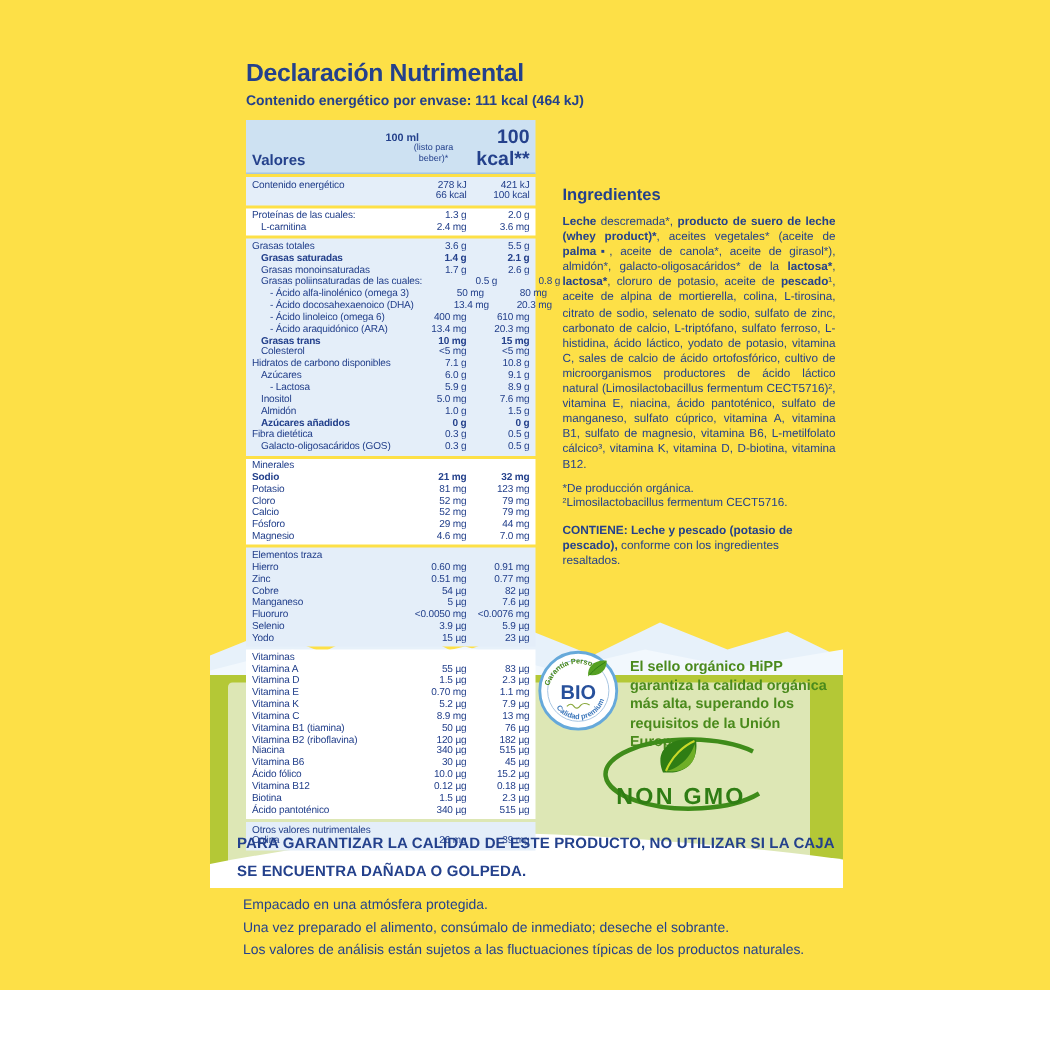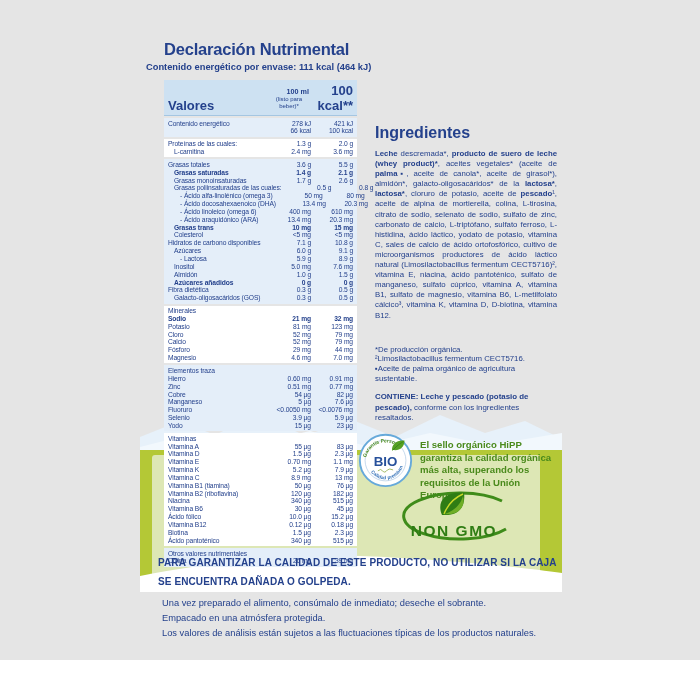--- a/index.html
+++ b/index.html
@@ -1,49 +1,49 @@
 <!DOCTYPE html>
 <html><head>
 <meta charset="utf-8">
 <style>
   html,body{margin:0;padding:0;background:#fff;}
-  .page{position:relative;width:700px;height:660px;background:#e5e5e5;overflow:hidden;
+  .page{position:relative;width:700px;height:660px;background:#fde047;overflow:hidden;
         font-family:"Liberation Sans",sans-serif;color:#24418c;text-decoration:underline;}
   
   .mountains{position:absolute;left:140px;top:403px;width:422px;height:56px;}
   .green-band{position:absolute;left:140px;top:450px;width:422px;height:136px;background:#b4c836;}
   .green-panel{position:absolute;left:12px;top:5px;width:388px;bottom:0;background:#dde7b5;border-radius:3px 3px 0 0;}
   .wave{position:absolute;left:140px;top:542px;width:422px;height:50px;}
   
   .title{position:absolute;left:164px;top:40px;font-size:16.5px;font-weight:bold;letter-spacing:-0.2px;}
-  .subtitle{position:absolute;left:146px;top:62px;font-size:9.3px;font-weight:bold;}
+  .subtitle{position:absolute;left:164px;top:62px;font-size:9.3px;font-weight:bold;}
   
   .ntable{position:absolute;left:164px;top:80px;width:193px;}
   .thead{background:#cde1f2;display:grid;grid-template-columns:1fr 52px 44px;
          padding:3px 4px 2px 4px;border-bottom:1px solid #a4c6e2;}
-  .thead .h1{font-weight:bold;font-size:13px;align-self:end;}
+  .thead .h1{font-weight:bold;font-size:10px;align-self:end;}
   .h2{text-align:right;align-self:center;}
-  .h2a{font-weight:bold;font-size:7.2px;text-align:right;}
+  .h2a{font-weight:bold;font-size:7.2px;text-align:left;}
   .h2b{font-size:6px;line-height:6.6px;width:40px;margin-left:auto;text-align:center;}
   .h3{font-weight:bold;font-size:13px;text-align:right;align-self:center;}
   .tblock{margin-top:2px;padding:1.5px 0;}
   .tblock.blue{background:#e4eef9;}
   .tblock.white{background:#ffffff;}
   .trow{display:grid;grid-template-columns:1fr 50px 42px;line-height:7.85px;
         font-size:6.7px;padding:0 4px;letter-spacing:-0.1px;}
   .trow.bold{font-weight:bold;}
   .trow .lbl{white-space:nowrap;overflow:visible;}
   .ind1{padding-left:6px;}
   .ind2{padding-left:12px;}
   .val{text-align:right;white-space:nowrap;}
   
   .rcol{position:absolute;left:375px;top:124px;width:182px;}
-  .ing-head{font-size:16px;font-weight:bold;margin:0 0 7px 0;}
+  .ing-head{font-size:11px;font-weight:bold;margin:0 0 7px 0;}
   .ing-text{font-size:7.8px;line-height:10.1px;text-align:justify;margin:0;}
-  .fnotes{margin-top:24px;font-size:7.8px;line-height:9.7px;}
+  .fnotes{margin-top:6px;font-size:7.8px;line-height:9.7px;}
   .contains{margin-top:9px;font-size:7.9px;line-height:10.2px;}
   .bio-row{position:absolute;left:357px;top:431px;width:202px;height:60px;}
   .bio-seal{position:absolute;left:0;top:0;width:57px;height:57px;}
   .sello{position:absolute;left:63px;top:8px;width:134px;font-size:9.6px;line-height:12.6px;
          font-weight:bold;color:#4a8a1c;}
   .nongmo{position:absolute;left:390px;top:489px;width:132px;height:60px;}
   
   .warning{position:absolute;left:158px;top:553px;width:402px;font-size:10px;font-weight:bold;
            line-height:19px;letter-spacing:0.1px;}
   .storage{position:absolute;left:162px;top:596px;width:404px;font-size:9.3px;line-height:15.2px;}
@@ -362,21 +362,20 @@
         </div>
       </div>
   </div>
 
   <div class="rcol">
     <p class="ing-head">Ingredientes</p>
     <p class="ing-text"><b>Leche</b><span> descremada*, </span><b>producto de suero de leche (whey product)*</b><span>, aceites vegetales* (aceite de </span><b>palma▪</b><span>, aceite de canola*, aceite de girasol*), almidón*, galacto-oligosacáridos* de la </span><b>lactosa*</b><span>, </span><b>lactosa*</b><span>, cloruro de potasio, aceite de </span><b>pescado</b><span>¹, aceite de alpina de mortierella, colina, L-tirosina, citrato de sodio, selenato de sodio, sulfato de zinc, carbonato de calcio, L-triptófano, sulfato ferroso, L-histidina, ácido láctico, yodato de potasio, vitamina C, sales de calcio de ácido ortofosfórico, cultivo de microorganismos productores de ácido láctico natural (Limosilactobacillus fermentum CECT5716)², vitamina E, niacina, ácido pantoténico, sulfato de manganeso, sulfato cúprico, vitamina A, vitamina B1, sulfato de magnesio, vitamina B6, L-metilfolato cálcico³, vitamina K, vitamina D, D-biotina, vitamina B12.</span></p>
     <div class="fnotes">
         <div>*De producción orgánica.</div>
         <div>²Limosilactobacillus fermentum CECT5716.</div>
-        <div>▪Aceite de palma orgánico de agricultura sustentable.</div>
       </div>
     <p class="contains"><b>CONTIENE: Leche y pescado (potasio de pescado),</b><span> conforme con los ingredientes resaltados.</span></p>
   </div>
 
   <div class="bio-row">
     <svg class="bio-seal" viewBox="0 0 60 60">
       <circle cx="30" cy="31" r="27" fill="#ffffff" stroke="#66a9da" stroke-width="2"></circle>
       <circle cx="30" cy="31" r="21.5" fill="none" stroke="#a9c6e2" stroke-width="0.7"></circle>
       <defs>
         <path id="arcT" d="M 9,33 A 21,21 0 0 1 51,33"></path>
@@ -396,18 +395,18 @@
     <path d="M 112,12 A 56,23 0 1 0 116,40" fill="none" stroke="#3f8c1a" stroke-width="3"></path>
     <path d="M 52,26 C 46,12 56,2 74,4 C 76,18 68,27 54,26 Z" fill="#2f7d14"></path>
     <path d="M 54,25 C 58,15 66,8 73,5" fill="none" stroke="#c9d929" stroke-width="1.4"></path>
     <path d="M 54,25 C 60,24 70,18 73,7 C 76,18 68,27 54,25 Z" fill="#6fae27"></path>
     <text x="64" y="47" font-size="15.5" font-weight="bold" fill="#2f7d14" letter-spacing="1.5" text-anchor="middle">NON GMO</text>
   </svg>
 
   <div class="warning">PARA GARANTIZAR LA CALIDAD DE ESTE PRODUCTO, NO UTILIZAR SI LA CAJA SE ENCUENTRA DAÑADA O GOLPEDA.</div>
 
   <div class="storage">
+      <p>Empacado en una atmósfera protegida.</p>
       <p>Una vez preparado el alimento, consúmalo de inmediato; deseche el sobrante.</p>
-      <p>Empacado en una atmósfera protegida.</p>
       <p>Los valores de análisis están sujetos a las fluctuaciones típicas de los productos naturales.</p>
     </div>
 
 </div>
 
 </body></html>

